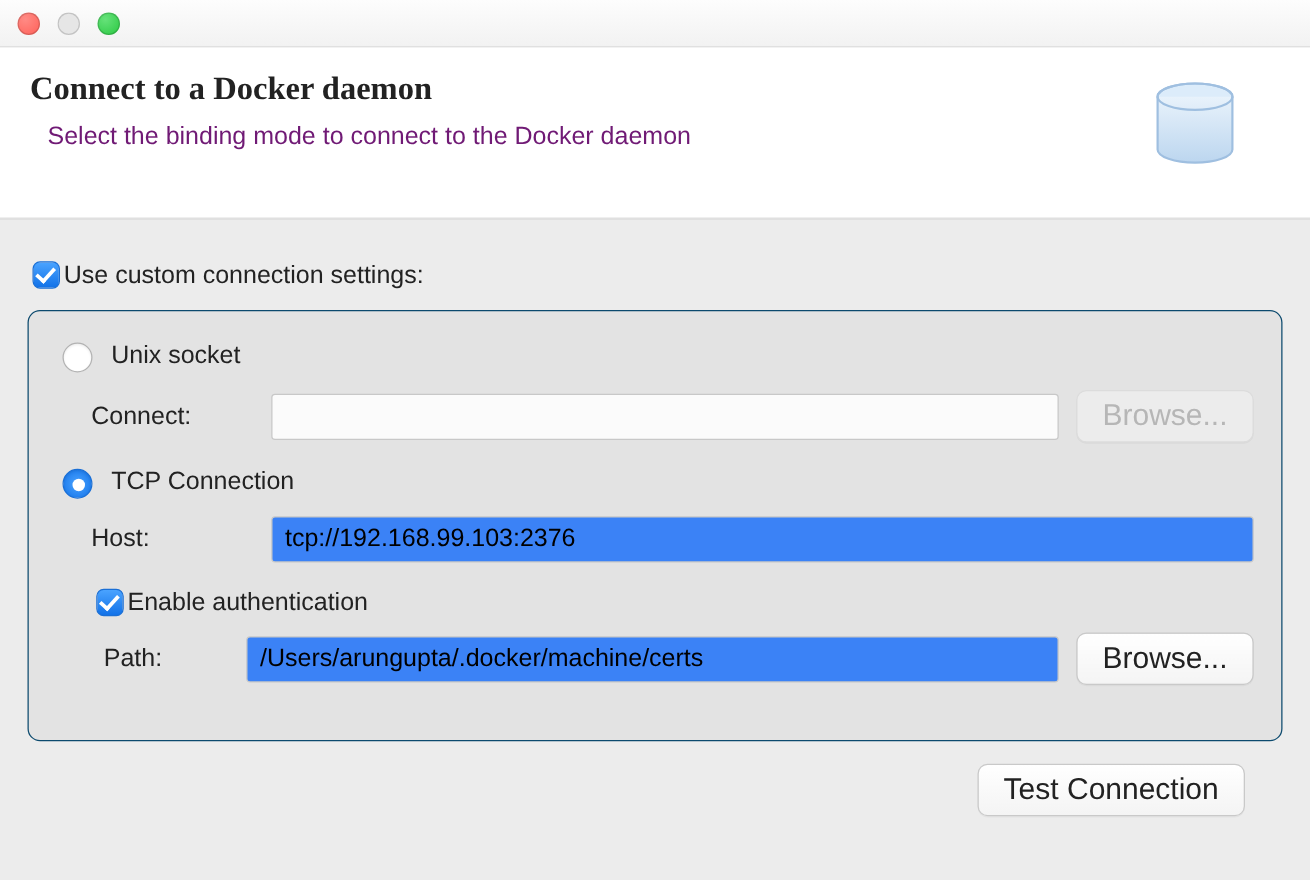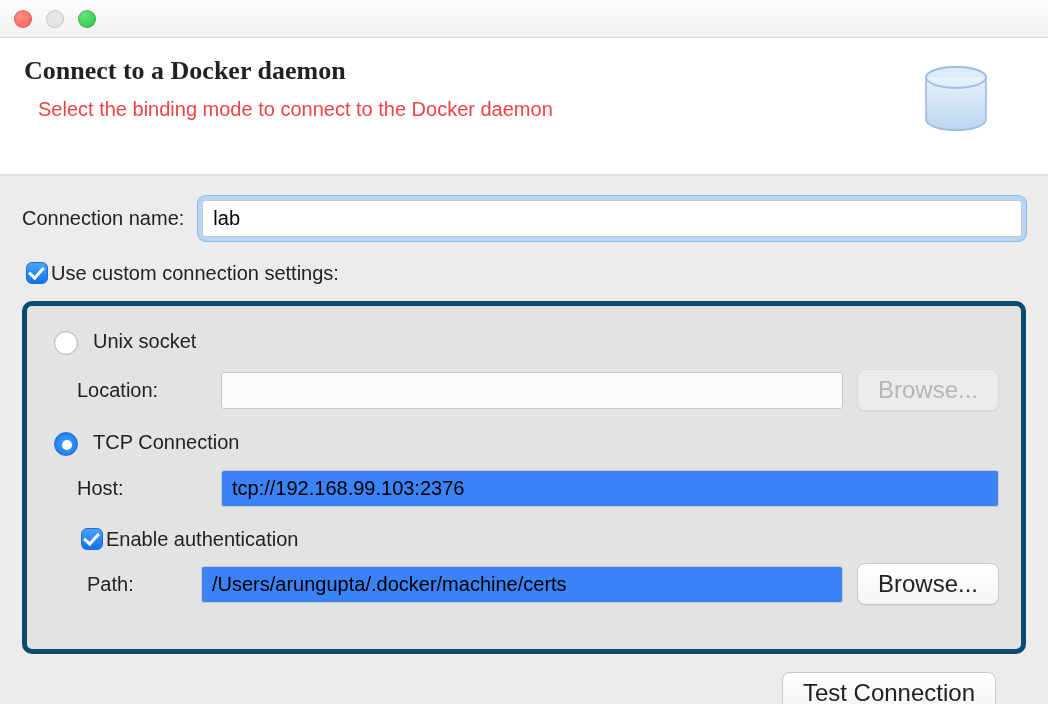--- a/index.html
+++ b/index.html
@@ -36,21 +36,21 @@
   .header {
     background: #ffffff;
     border-bottom: 2px solid #e0e0e0;
     padding: 14px 24px 22px 24px;
     display: flex;
     align-items: flex-start;
     justify-content: space-between;
   }
   .header-text { flex: 1; }
   .header-title { font-weight: 700; font-size: 26px; margin: 4px 0 12px 0; font-family: Liberation Serif, serif; }
-  .header-subtitle { font-size: 20px; margin: 0 0 0 14px; color: #ef4444; }
+  .header-subtitle { font-size: 20px; margin: 0 0 0 14px; color: #701a75; }
   .header-icon { width: 100px; height: 100px; display:flex; align-items:center; justify-content:center; margin-right:18px; }
 
   
   .body-area { padding: 20px 22px 16px 22px; background:#ececec; }
 
   .row { display: flex; align-items: center; margin-bottom: 18px; }
   .row .lbl { font-size: 20px; }
 
   .input-focus-wrap {
     margin-left: 14px;
@@ -82,21 +82,21 @@
   }
   .mac-checkbox:checked::after {
     content: ""; position:absolute; left:5px; top:1px;
     width:6px; height:12px; border: solid #fff; border-width:0 3px 3px 0;
     transform: rotate(42deg);
   }
 
   
   .group {
     background: #e3e3e3;
-    border: 5px solid #0c4a6e;
+    border: 1px solid #0c4a6e;
     border-radius: 10px;
     padding: 22px 22px 26px 22px;
   }
   .radio-row { display:flex; align-items:center; gap:12px; margin-bottom:14px;}
   .mac-radio {
     appearance:none; -webkit-appearance:none;
     width:24px; height:24px; border-radius:50%;
     border:1px solid #b2b2b2; background:#fff;
     box-shadow: inset 0 1px 2px rgba(0,0,0,.08);
     position:relative; cursor:pointer;
@@ -160,40 +160,34 @@
       </defs>
       <ellipse cx="50" cy="22" rx="34" ry="12" fill="#dcecfa" stroke="#9fbfe0" stroke-width="2"></ellipse>
       <path d="M16 22 v48 a34 12 0 0 0 68 0 V22" fill="url(#cyl)" stroke="#9fbfe0" stroke-width="2"></path>
       <ellipse cx="50" cy="22" rx="34" ry="12" fill="none" stroke="#9fbfe0" stroke-width="2"></ellipse>
     </svg>
   </div>
 </div>
 
 <div class="body-area">
 
-  <div class="row">
-    <span class="lbl">Connection name:</span>
-    <div class="input-focus-wrap">
-      <input type="text" class="text-field" value="lab" style="">
-    </div>
-  </div>
 
   <div class="check-row">
     <input type="checkbox" class="mac-checkbox" checked="" style="">
     <span>Use custom connection settings:</span>
   </div>
 
   <div class="group">
 
     <div class="radio-row">
       <input type="radio" name="mode" class="mac-radio" style="">
       <span class="radio-label">Unix socket</span>
     </div>
     <div class="field-row">
-      <span class="field-label">Location:</span>
+      <span class="field-label">Connect:</span>
       <input type="text" class="field-input disabled" disabled="" value="" style="">
       <button class="mac-btn disabled" disabled="">Browse...</button>
     </div>
 
     <div class="radio-row">
       <input type="radio" name="mode" class="mac-radio" checked="" style="">
       <span class="radio-label">TCP Connection</span>
     </div>
     <div class="field-row">
       <span class="field-label">Host:</span>

